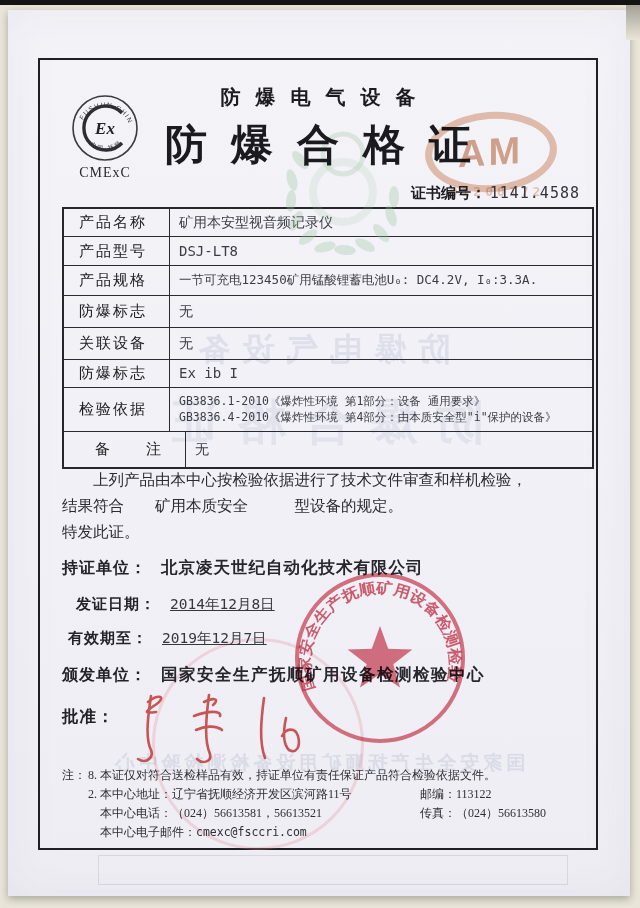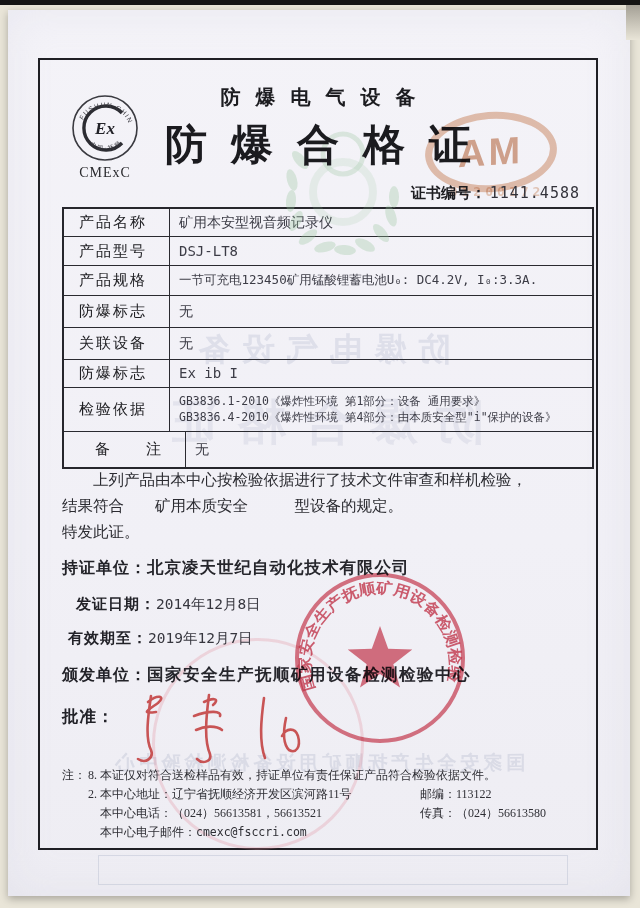--- a/index.html
+++ b/index.html
@@ -66,26 +66,26 @@
   .prow:nth-child(7) .pv { font-size:11.5px; }
 
   
   .statement { position:absolute; left:22px; top:407px; width:532px;
                font-size:15.5px; color:#2b2b31; line-height:26px; z-index:2; }
   .statement .l1 { text-indent:2em; }
 
   
   .frow { position:absolute; display:flex; align-items:baseline; z-index:2; }
   .frow .flbl { font-weight:bold; color:#222228; letter-spacing:1px; }
-  .frow .fval { color:#26262c; }
+  .frow .fval { margin-left:14px; color:#26262c; }
   .f-holder { top:497px; left:22px; font-size:16px; }
   .f-holder .fval { font-weight:bold; font-size:16.5px; letter-spacing:1px; }
   .f-date  { top:535px; left:36px; font-size:15px; }
   .f-valid { top:569px; left:28px; font-size:15px; }
-  .f-date .fval, .f-valid .fval { font-family:"DejaVu Sans Mono","Liberation Serif",monospace; font-size:14.5px; color:#36363e; }
+  .f-date .fval, .f-valid .fval { font-family:"DejaVu Sans Mono","Liberation Serif",monospace; font-size:14.5px; color:#36363e;text-decoration:underline; }
   .f-issuer{ top:604px; left:22px; font-size:16px; }
   .f-issuer .fval { font-weight:bold; font-size:16.5px; letter-spacing:1.5px; }
   .f-approve{ top:646px; left:22px; font-size:16.5px; }
 
   
   .seal { position:absolute; left:254px; top:512px; width:172px; height:172px;
           z-index:5; mix-blend-mode:multiply; opacity:.9; }
   
   .faint-stamp { position:absolute; left:112px; top:578px; width:212px; height:212px;
                  border:3px solid rgba(226,130,148,.26); border-radius:50%; z-index:1; }

